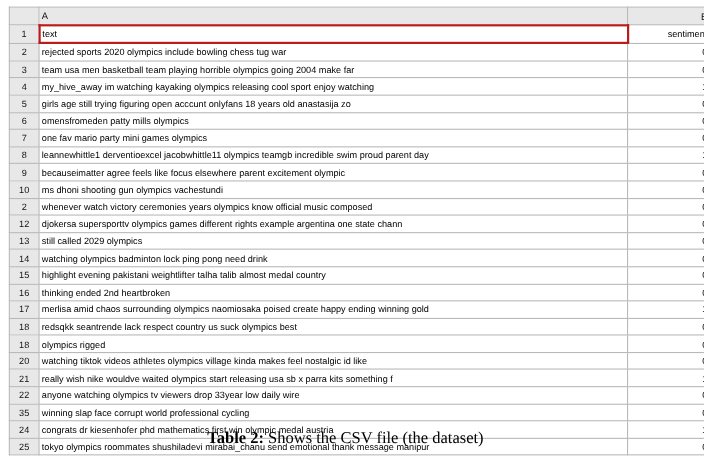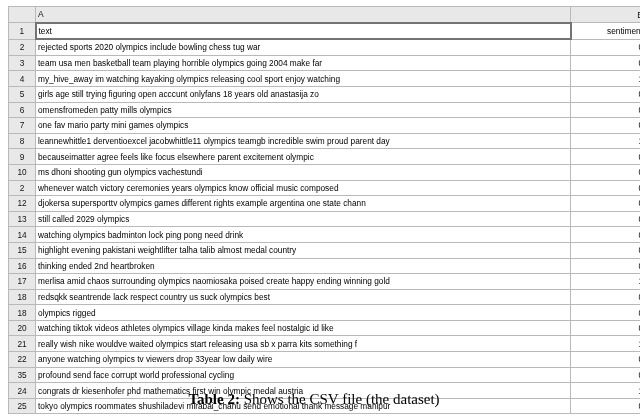--- a/index.html
+++ b/index.html
@@ -58,21 +58,21 @@
     width: 530px;
     text-align: left;
   }
   .col-b {
     width: 70px;
     text-align: right;
     padding-right: 4px;
   }
   
   tr.first-row td.col-a {
-    border: 2px solid #737373;
+    border: 2px solid #b91c1c;
   }
   tr.first-row td.col-b {
     border: 1px solid #b9b9b9;
   }
   .caption {
     position: absolute;
     left: 0;
     right: 12px;
     bottom: 8px;
     text-align: center;
@@ -202,21 +202,21 @@
           <td class="col-a">really wish nike wouldve waited olympics start releasing usa sb x parra kits something f</td>
           <td class="col-b">1</td>
         </tr>
         <tr>
           <td class="rowhdr">22</td>
           <td class="col-a">anyone watching olympics tv viewers drop 33year low daily wire</td>
           <td class="col-b">0</td>
         </tr>
         <tr>
           <td class="rowhdr">35</td>
-          <td class="col-a">profound send face corrupt world professional cycling</td>
+          <td class="col-a">winning slap face corrupt world professional cycling</td>
           <td class="col-b">0</td>
         </tr>
         <tr>
           <td class="rowhdr">24</td>
           <td class="col-a">congrats dr kiesenhofer phd mathematics first win olympic medal austria</td>
           <td class="col-b">1</td>
         </tr>
         <tr>
           <td class="rowhdr">25</td>
           <td class="col-a">tokyo olympics roommates shushiladevi mirabai_chanu send emotional thank message manipur</td>

